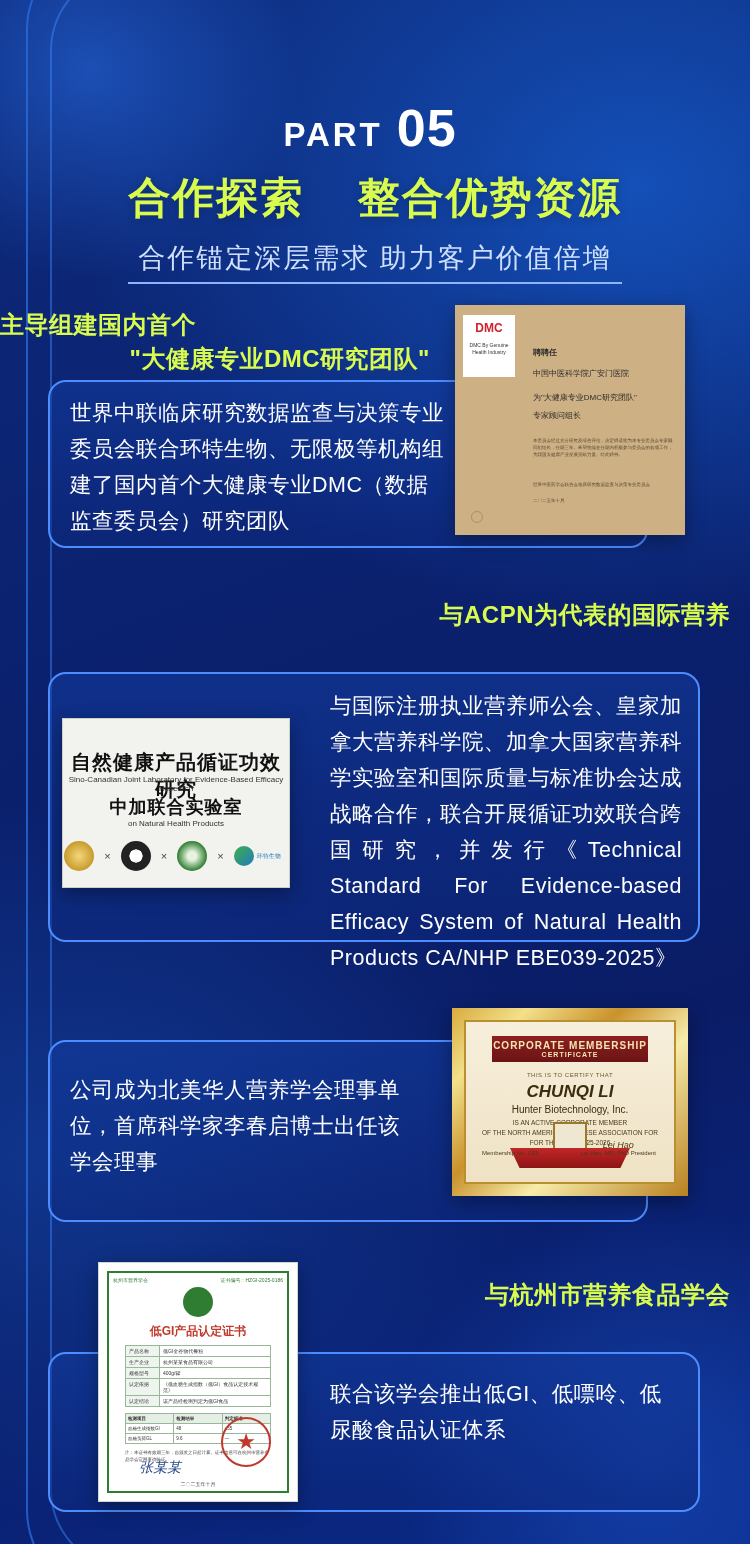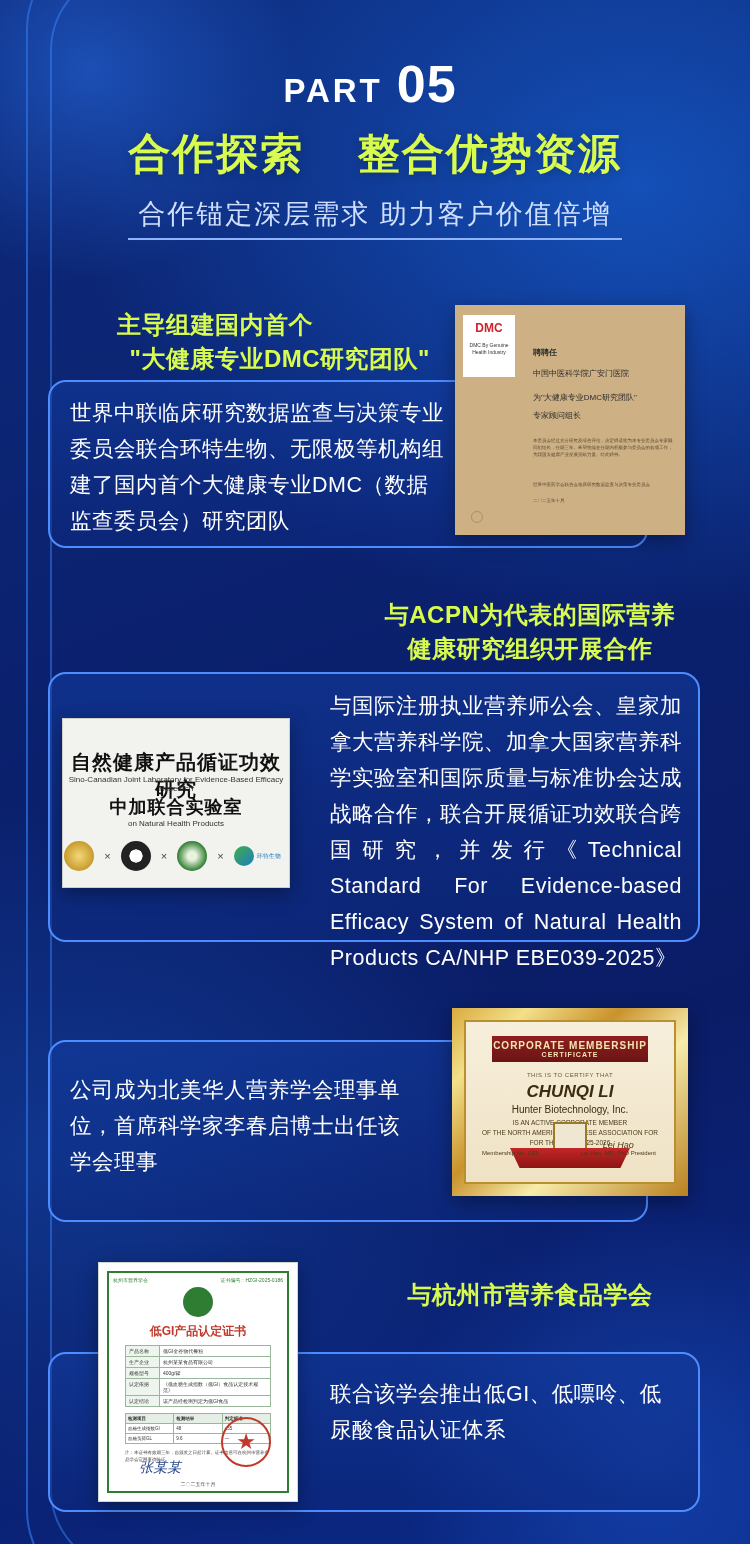--- a/index.html
+++ b/index.html
@@ -64,20 +64,21 @@
     font-size: 33px;
     font-weight: bold;
     letter-spacing: 3px;
   }
   .part-num {
     color: #ffffff;
     font-size: 52px;
     font-weight: bold;
     letter-spacing: 1px;
     line-height: .95;
+    margin-top: 44px;
   }
   .main-title {
     margin-top: 16px;
     text-align: center;
     color: #d8fb4e;
     font-size: 42px;
     font-weight: bold;
     letter-spacing: 2px;
     text-shadow: 0 2px 10px rgba(0,0,0,.25);
   }
@@ -111,21 +112,21 @@
     letter-spacing: .5px;
   }
   .head-text {
     position: absolute;
     color: #d8fb4e;
     font-size: 24px;
     font-weight: bold;
     line-height: 34px;
     letter-spacing: .5px;
   }
-  .head-text.right { text-align: center; }
+  .head-text.right { text-align: right; }
 
   .photo {
     position: absolute;
     background: #ffffff;
     overflow: hidden;
     box-shadow: 0 6px 18px rgba(0,0,0,.35);
   }
 
   
   .cert1 { background: #cdb084; }
@@ -342,21 +343,21 @@
       <span>合作探索</span>
       <span class="gap"></span>
       <span>整合优势资源</span>
     </div>
     <div class="sub-title-wrap">
       <span class="sub-title">合作锚定深层需求 助力客户价值倍增</span>
     </div>
   </div>
 
   <div class="block" style="left:0;top:300px;width:750px;height:260px;">
-    <div class="head-text" style="left:0;top:8px;width:430px;text-align:center;">主导组建国内首个</div>
+    <div class="head-text" style="left:0;top:8px;width:430px;text-align:left;">主导组建国内首个</div>
     <div class="head-text" style="left:0;top:42px;width:430px;text-align:right;">"大健康专业DMC研究团队"</div>
 
     <div class="card" style="left:48px;top:80px;width:600px;height:168px;"></div>
     <div class="card-text" style="left:70px;top:95px;width:380px;">世界中联临床研究数据监查与决策专业委员会联合环特生物、无限极等机构组建了国内首个大健康专业DMC（数据监查委员会）研究团队</div>
 
     <div class="photo cert1" style="left:455px;top:5px;width:230px;height:230px;">
       <div class="dmc-logo"></div>
       <div class="dmc-red">DMC</div>
       <div class="dmc-sub">DMC By Genuine Health Industry</div>
       <div class="ttl">聘聘任</div>
@@ -365,21 +366,20 @@
       <div class="ln" style="left:78px;top:104px;">专家顾问组长</div>
       <div class="tiny" style="left:78px;top:132px;width:140px;">本委员会经过充分研究及综合评估，决定聘请您为本专业委员会专家顾问组组长，任期三年。希望您能在任期内积极参与委员会的各项工作，为我国大健康产业发展贡献力量。特此聘书。</div>
       <div class="tiny" style="left:78px;top:176px;width:140px;">世界中医药学会联合会临床研究数据监查与决策专业委员会</div>
       <div class="tiny" style="left:78px;top:192px;width:140px;">二〇二五年十月</div>
       <div class="stamp"></div>
     </div>
   </div>
 
   <div class="block" style="left:0;top:590px;width:750px;height:360px;">
     <div class="head-text right" style="left:330px;top:8px;width:400px;">与ACPN为代表的国际营养</div>
-    <div class="head-text right" style="left:330px;top:42px;width:400px;">健康研究组织开展合作</div>
 
     <div class="card" style="left:48px;top:82px;width:652px;height:270px;"></div>
     <div class="card-text" style="left:330px;top:98px;width:352px;text-align:justify;">与国际注册执业营养师公会、皇家加拿大营养科学院、加拿大国家营养科学实验室和国际质量与标准协会达成战略合作，联合开展循证功效联合跨国研究，并发行《Technical Standard For Evidence-based Efficacy System of Natural Health Products CA/NHP EBE039-2025》</div>
 
     <div class="photo cert2" style="left:62px;top:128px;width:228px;height:170px;">
       <div class="c2-title">自然健康产品循证功效研究</div>
       <div class="c2-en">Sino-Canadian Joint Laboratory for Evidence-Based Efficacy Research</div>
       <div class="c2-title2">中加联合实验室</div>
       <div class="c2-en2">on Natural Health Products</div>
       <div class="c2-logos">

